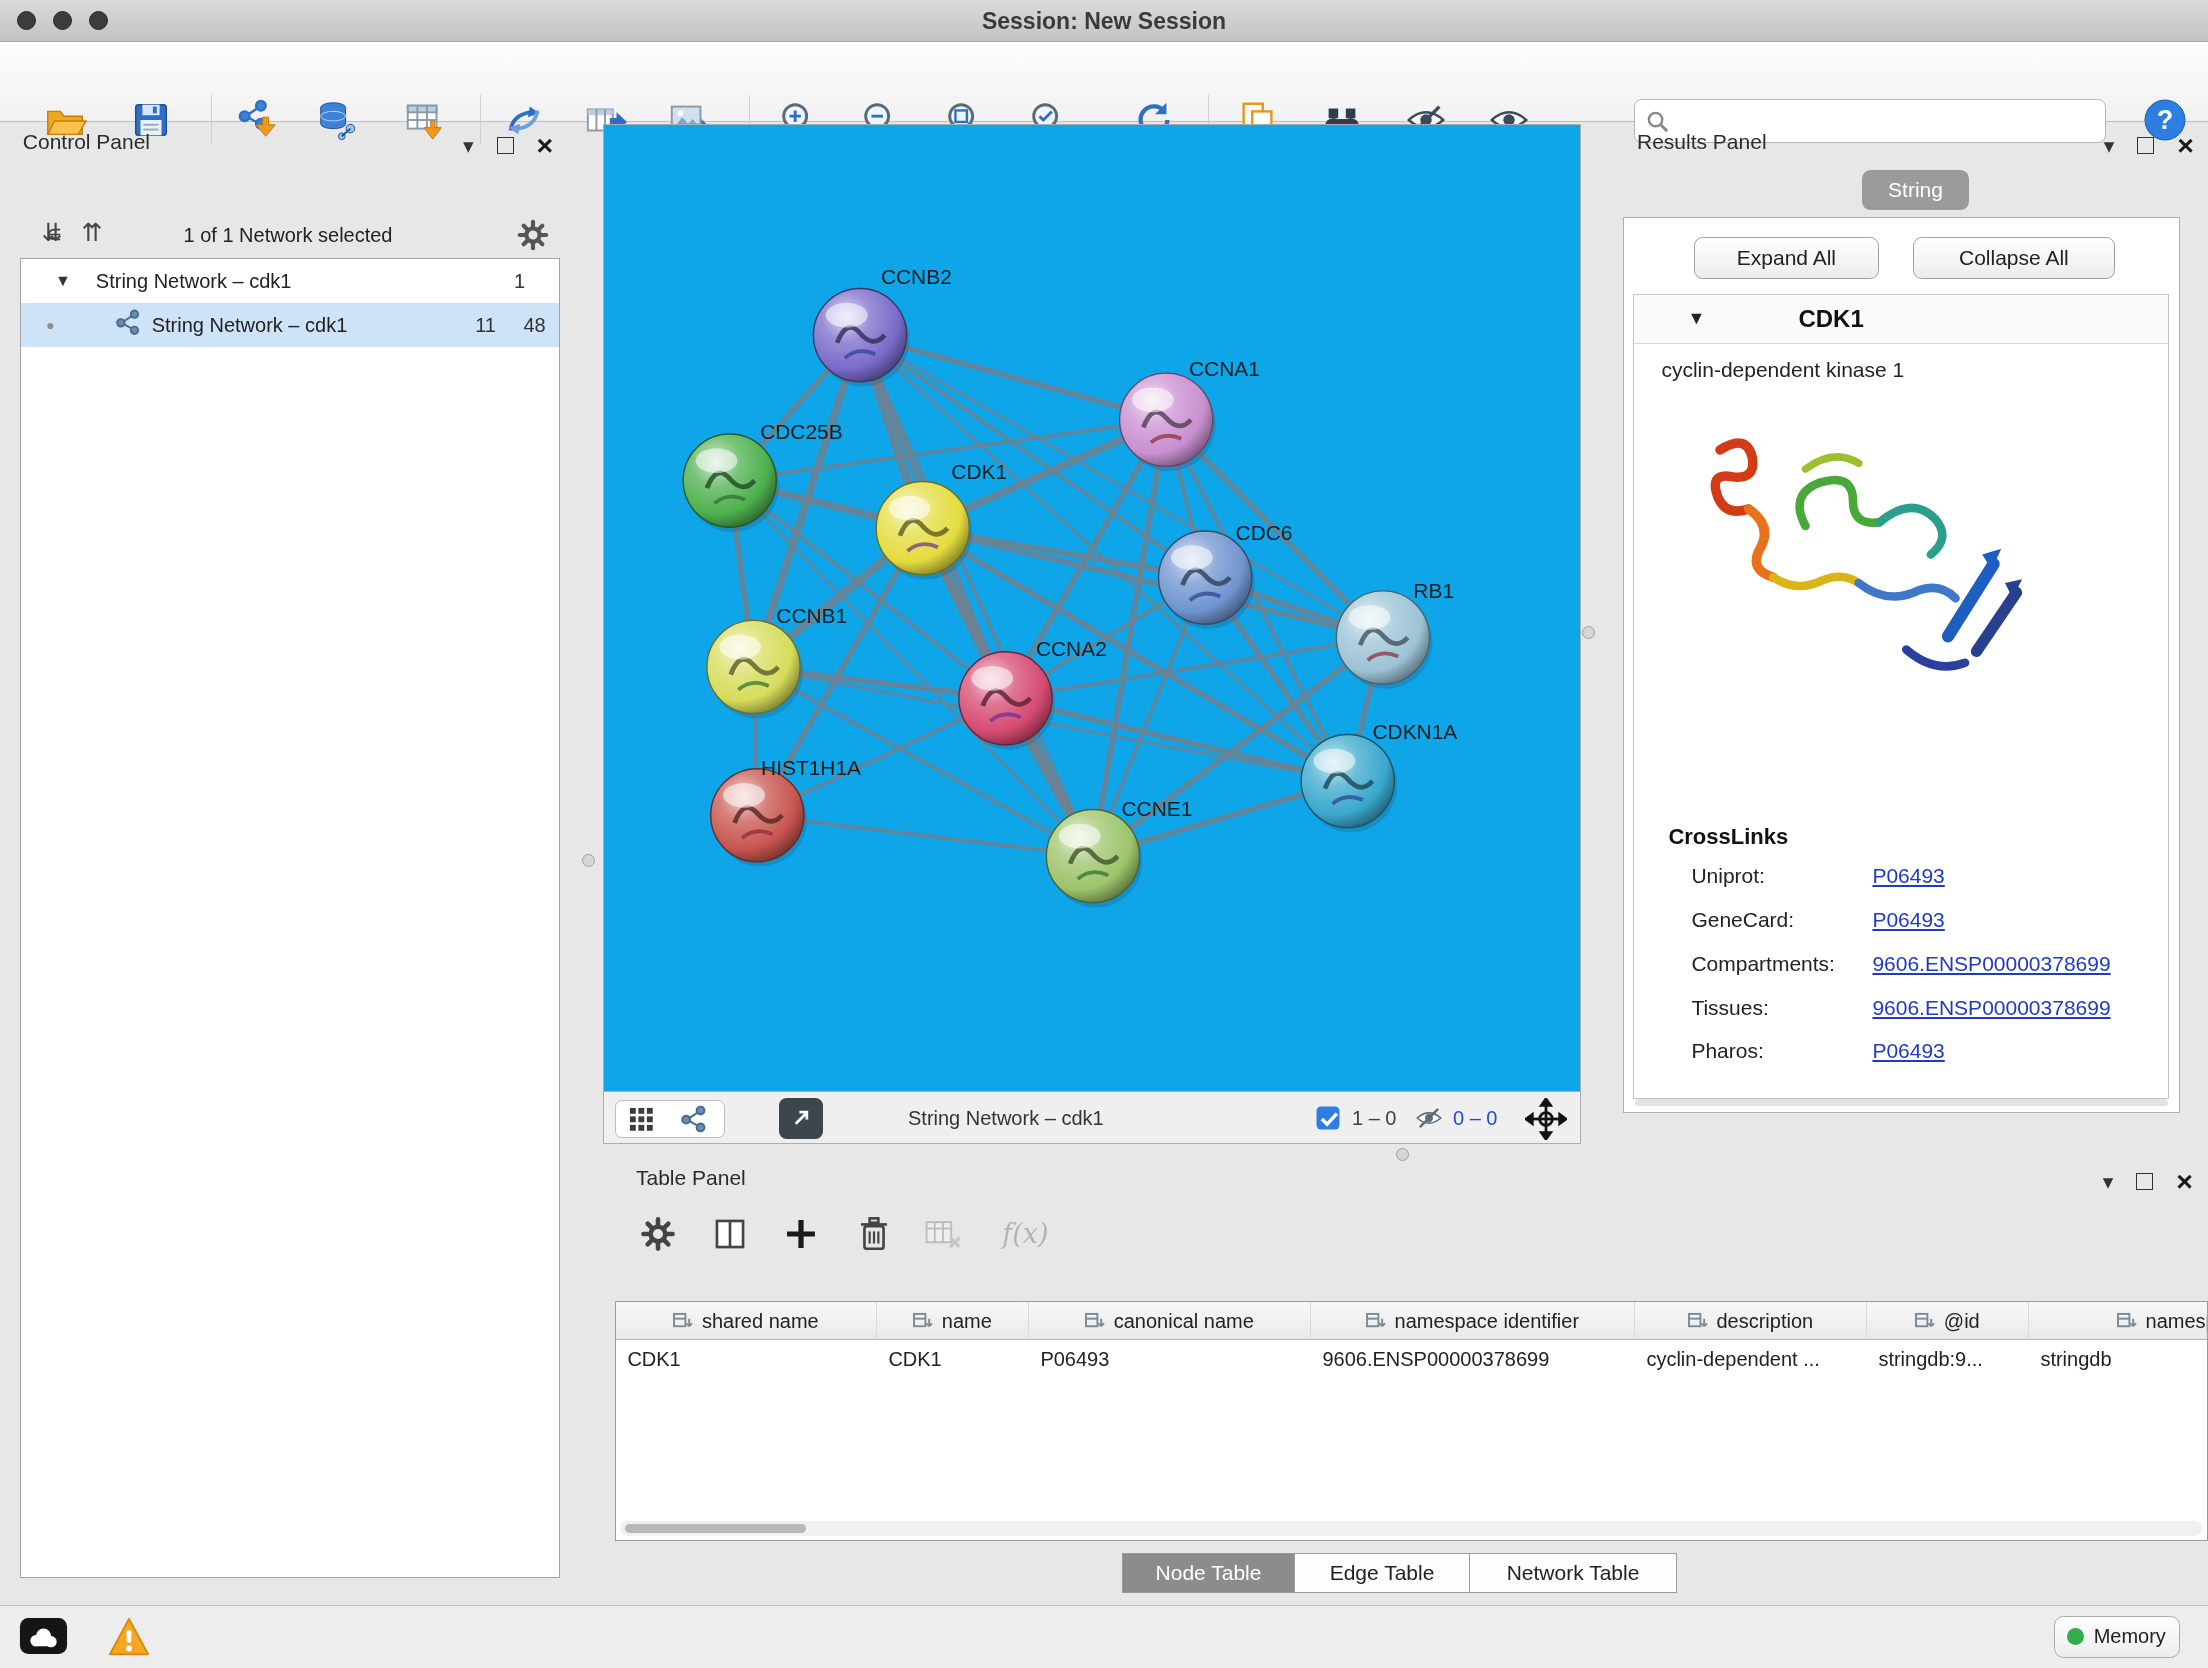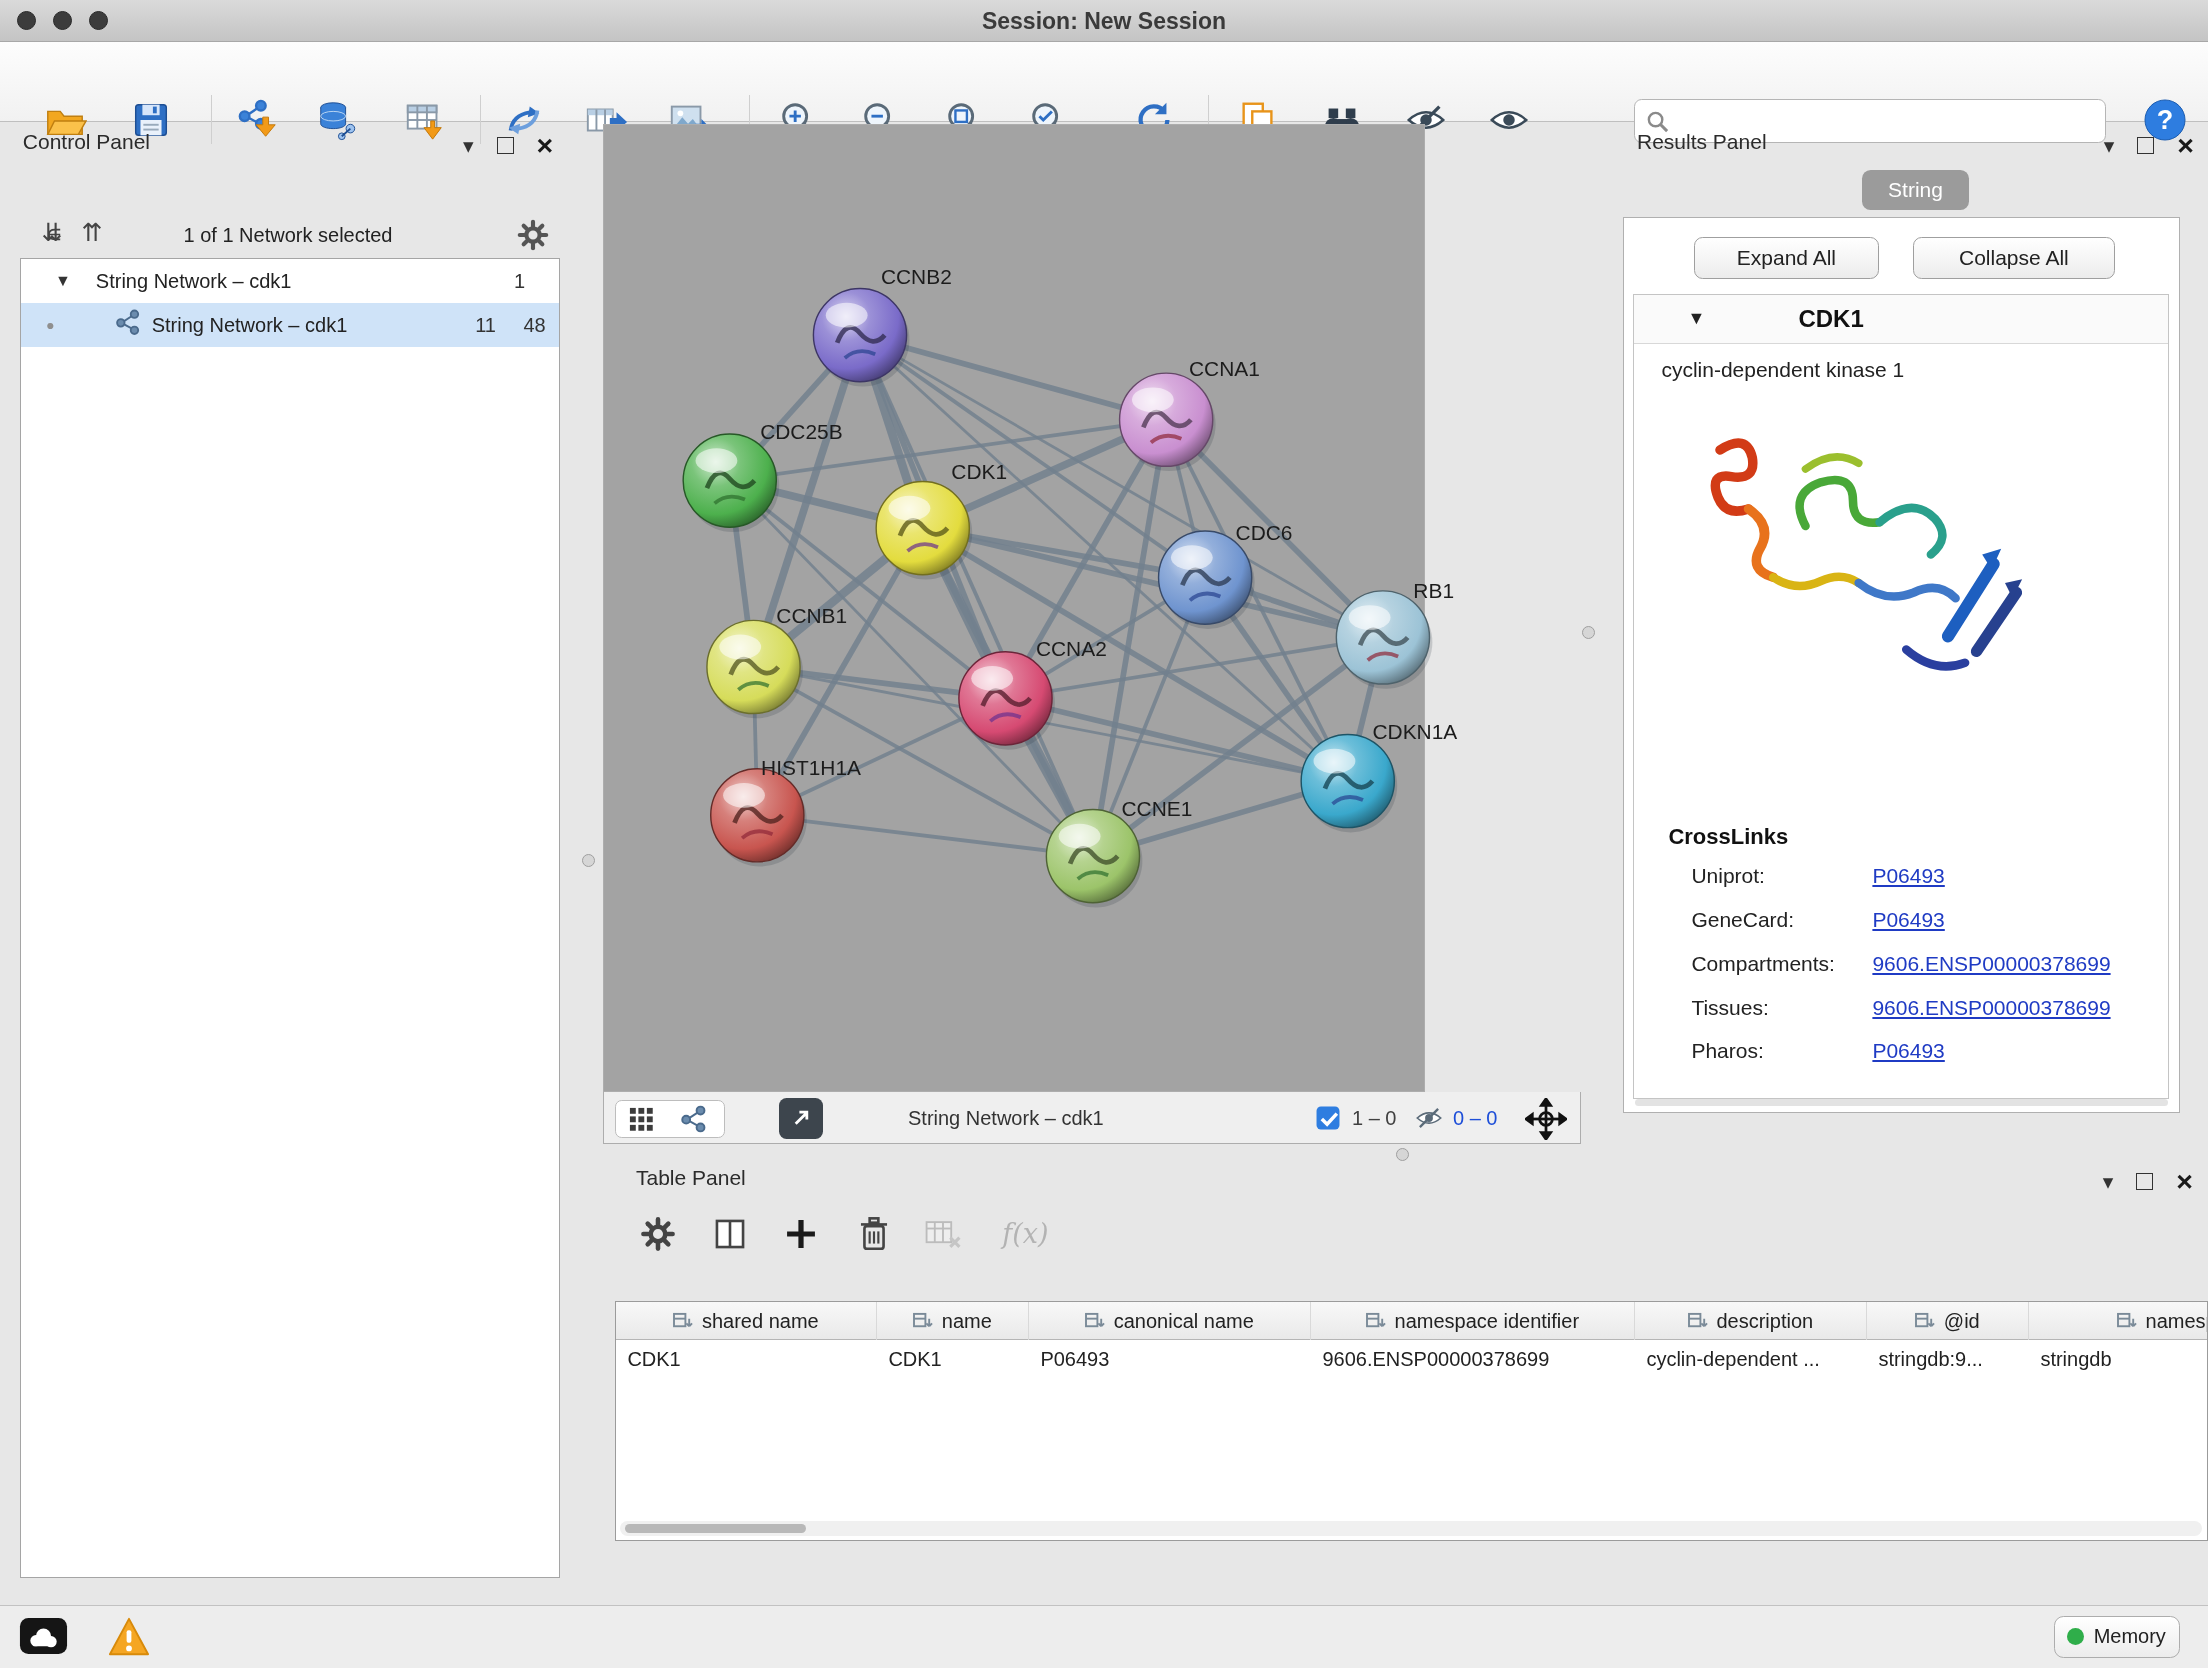--- a/index.html
+++ b/index.html
@@ -36,21 +36,21 @@
 .tab{border:1px solid #9c9c9c;background:#fdfdfd;height:38px;line-height:36px;text-align:center;font-size:20px;margin-right:-1px;padding:0 3.8px}
 .tab.sel{background:#c6c6c6}
 .subhead{position:absolute;left:0;top:88px;width:557px;height:42px}
 .treebox{position:absolute;left:10.5px;top:132px;width:540px;height:1320px;background:#fff;border:1px solid #a5a5a5;overflow:hidden}
 .trow{height:44px;display:flex;align-items:center;font-size:20px;position:relative}
 .trow .cnt{position:absolute;color:#333}
 .trow.sel{background:#cfe3f8}
 
 
 .netpanel{left:603px;top:124px;width:978px;height:1021px}
-.netcanvas{position:absolute;left:0;top:0;width:822px;height:968px;background:#a3a3a3;border:1px solid #adadad}
+.netcanvas{position:absolute;left:0;top:0;width:978px;height:968px;background:#0ea5e9;border:1px solid #adadad}
 .netbar{position:absolute;left:0;top:968px;width:978px;height:52px;background:#efefef;border:1px solid #adadad;border-top:none}
 .node-label{font:500 22px "Liberation Sans",sans-serif;fill:#1c1c1c}
 .nbgroup{position:absolute;left:11.4px;top:7.6px;width:110px;height:38px;background:#fff;border:1px solid #bdbdbd;border-radius:6.7px}
 .nbdark{position:absolute;left:175px;top:5.7px;width:44px;height:41px;background:#3d454d;border-radius:7.6px;display:flex;align-items:center;justify-content:center}
 .nbtext{position:absolute;left:304px;top:0;height:52px;line-height:52px;font-size:20px;color:#333}
 
 
 .rpanel{left:1620px;top:126px;width:589px;height:995px}
 .badge{position:absolute;left:242px;top:44px;width:107px;height:40px;background:#9b9b9b;border-radius:8.6px;
        color:#fff;font-size:21px;text-align:center;line-height:40px}
@@ -785,20 +785,25 @@
       <div class="td" style="width:324px">9606.ENSP00000378699</div>
       <div class="td" style="width:232px">cyclin-dependent ...</div>
       <div class="td" style="width:162px">stringdb:9...</div>
       <div class="td" style="width:309px">stringdb</div>
     </div>
     <div class="hsb">
         <div class="thumb"></div>
       </div>
   </div>
 
+  <div class="ttabs">
+    <div class="ttab sel" style="width:173px">Node Table</div>
+    <div class="ttab" style="width:176px">Edge Table</div>
+    <div class="ttab" style="width:208px">Network Table</div>
+  </div>
 </div>
 
 <div class="abs statusbar">
   <span class="abs" style="left:19px;top:11.4px">
     <svg width="49" height="38" viewBox="0 0 52 40">
       <rect x="1" y="1" width="50" height="38" rx="9" fill="#151515"></rect>
       <circle cx="18" cy="25" r="6" fill="#fff"></circle>
         <circle cx="26" cy="20" r="8" fill="#fff"></circle>
         <circle cx="34" cy="26" r="6" fill="#fff"></circle>
       <rect x="14" y="24" width="24" height="7" rx="3" fill="#fff"></rect>

